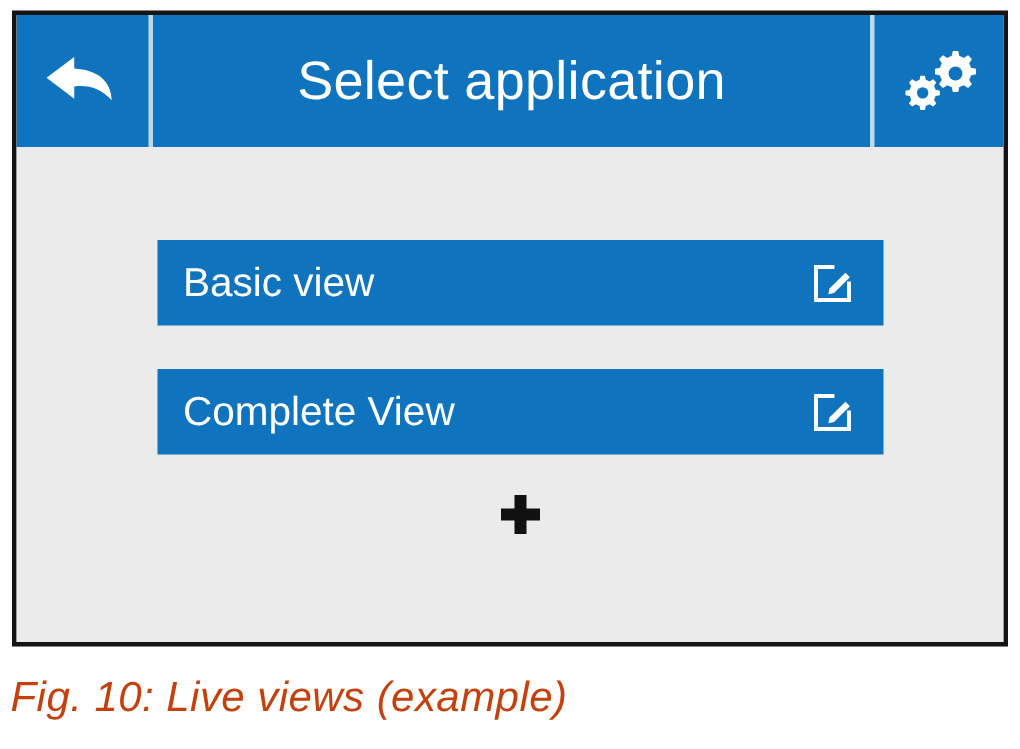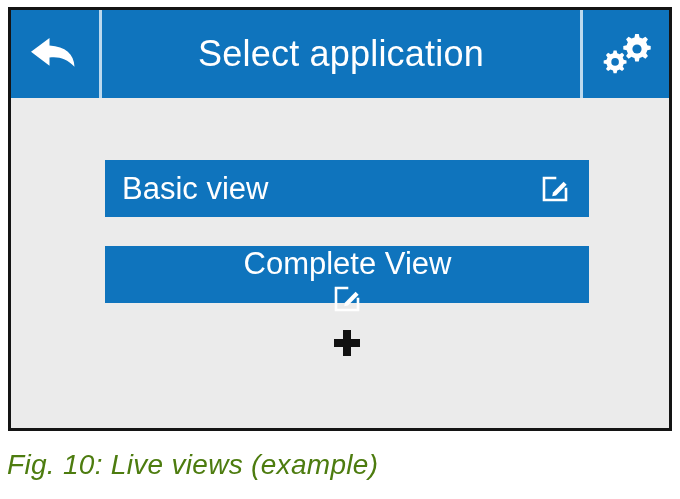--- a/index.html
+++ b/index.html
@@ -100,25 +100,24 @@
     background: #0f74bd;
     display: flex;
     align-items: center;
     justify-content: space-between;
     padding: 0 16px 0 17px;
     box-sizing: border-box;
     cursor: pointer;
   }
   .view-button + .view-button {
     margin-top: 29px;
-    flex-direction: column;
   }
   .view-label {
     color: #ffffff;
-    font-size: 31px;
+    font-size: 27px;
     font-weight: 400;
     white-space: nowrap;
   }
   .edit-icon-box {
     display: flex;
     align-items: center;
     justify-content: center;
     width: 34px;
     height: 34px;
     flex: 0 0 34px;
@@ -160,21 +159,21 @@
     height: 8px;
   }
 
   
   .caption {
     position: absolute;
     left: 7px;
     top: 449px;
     font-size: 28px;
     font-style: italic;
-    color: #4d7c0f;
+    color: #c2410c;
     white-space: nowrap;
     letter-spacing: 0.3px;
   }
 </style>
 </head>
 <body>
 
 <div class="figure">
 
   <div class="device-frame">

